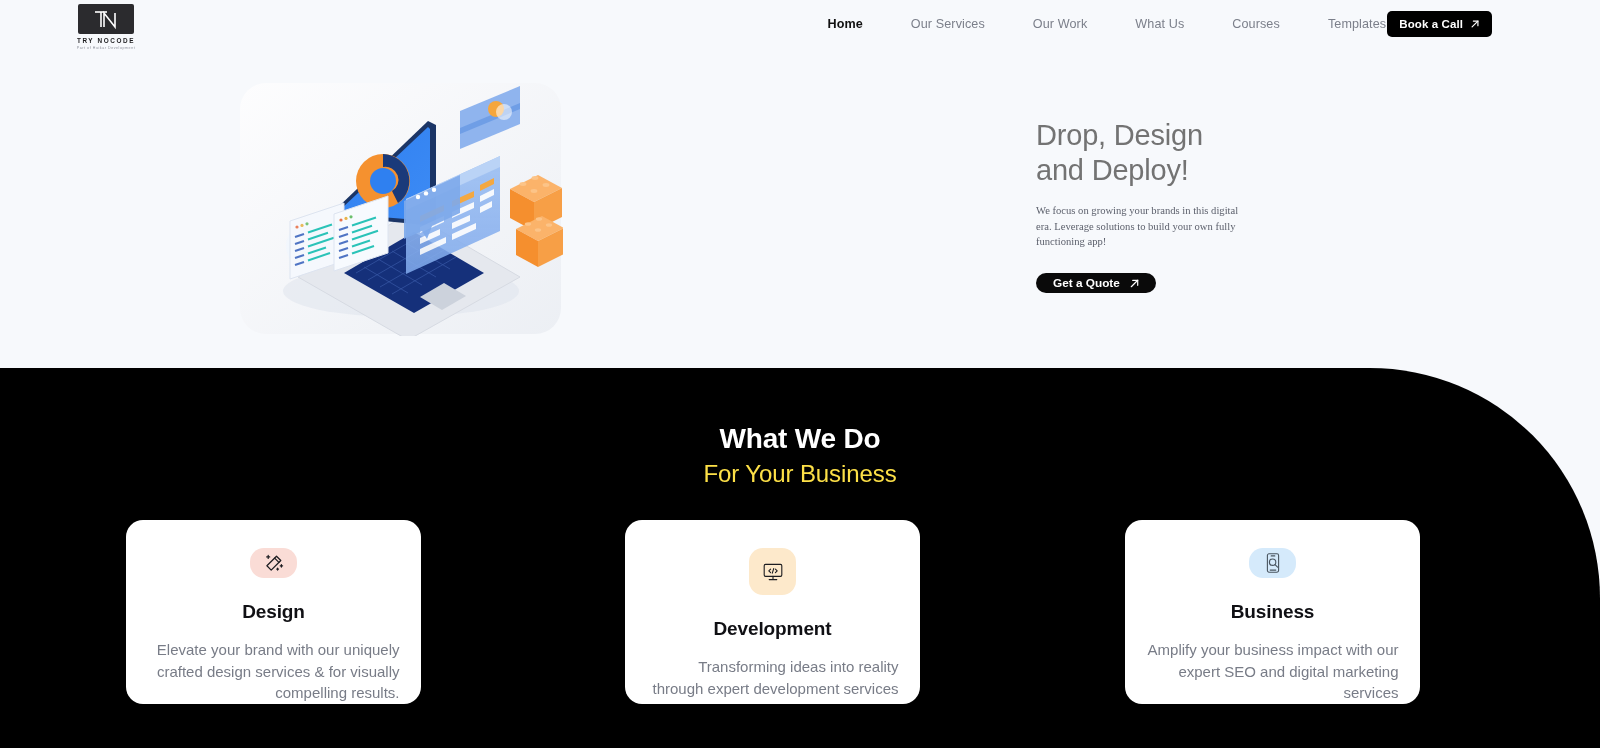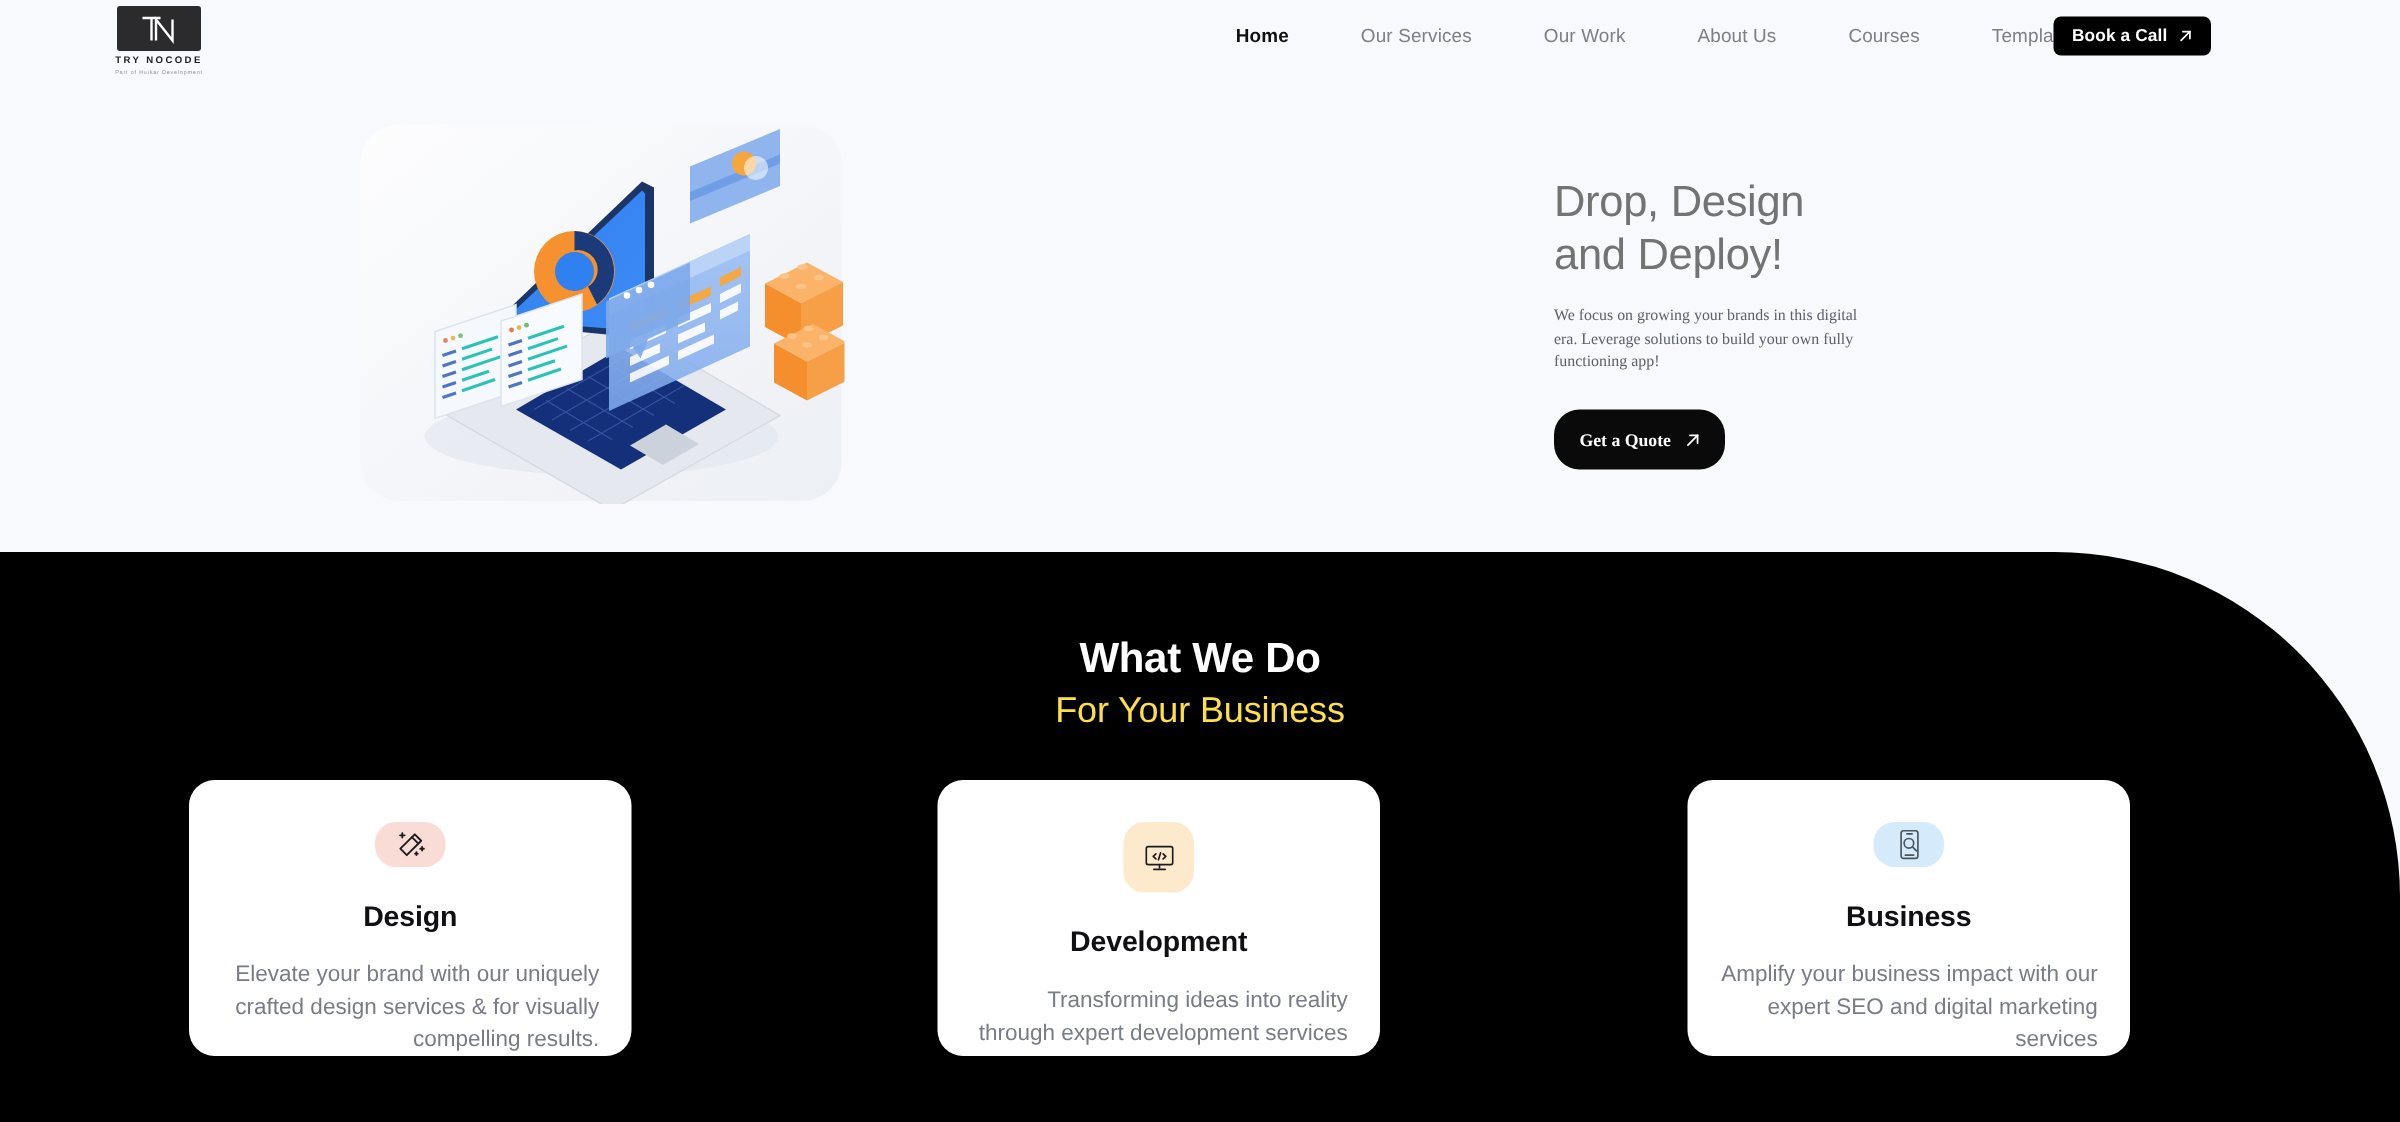--- a/index.html
+++ b/index.html
@@ -38,21 +38,21 @@
     position:absolute; right:108px; top:0; height:48px;
     display:flex; align-items:center; gap:12px;
   }
   .nav-link {
     font-size:12.6px; color:#7b7f8a; padding:0 18px; white-space:nowrap;
     text-decoration:none; cursor:pointer; letter-spacing:.1px;
   }
   .nav-link.active { color:#111; font-weight:700; }
 
   .book-btn {
-    position:absolute; right:18px; top:11px;
+    position:absolute; right:0; top:11px;
     background:#000; color:#fff; border:none; border-radius:5px;
     height:26px; padding:0 12px;
     font-size:11.5px; font-weight:700; font-family:inherit;
     display:flex; align-items:center; gap:7px; cursor:pointer;
     white-space:nowrap; letter-spacing:.1px;
   }
   .arrow-ne { display:inline-block; width:10px; height:10px; flex:none; }
 
   
   .hero { position:absolute; top:48px; left:0; width:1600px; height:320px; }
@@ -65,22 +65,22 @@
   .hero-title {
     font-size:29px; font-weight:400; color:#737373;
     line-height:1.19; letter-spacing:-.2px;
   }
   .hero-sub {
     margin-top:16px; font-size:10.6px; color:#5b5f6b;
     line-height:1.48; width:216px;font-family:Liberation Serif, serif;
   }
   .quote-btn {
     margin-top:23px; background:#0a0a0a; color:#fff; border:none;
-    border-radius:17px; height:40px; padding:0 17px;
-    font-size:11.8px; font-weight:600; font-family:Liberation Serif, serif;
+    border-radius:17px; height:20px; padding:0 17px;
+    font-size:11.8px; font-weight:600; font-family:Liberation Sans, sans-serif;
     display:inline-flex; align-items:center; gap:9px; cursor:pointer;
   }
 
   
   .dark {
     position:absolute; left:0; top:368px; width:1600px; height:380px;
     background:#000; border-top-right-radius:230px; overflow:hidden;
   }
   .wwd-title {
     position:absolute; top:55px; left:0; width:1600px; text-align:center;
@@ -135,21 +135,21 @@
         </svg>
       </div>
       <div class="logo-name">TRY NOCODE</div>
       <div class="logo-tag">Part of Huikar Development</div>
     </div>
 
     <nav class="nav">
       <a class="nav-link active">Home</a>
       <a class="nav-link">Our Services</a>
       <a class="nav-link">Our Work</a>
-      <a class="nav-link">About Us</a>
+      <a class="nav-link">What Us</a>
       <a class="nav-link">Courses</a>
       <a class="nav-link">Templates</a>
       <a class="nav-link">Design</a>
 
       <button class="book-btn">
         <span>Book a Call</span>
         <span class="arrow-ne">
           <svg width="10" height="10" viewBox="0 0 12 12">
             <g stroke="#ffffff" stroke-width="1.4" fill="none" stroke-linecap="round">
               <path d="M2.5 9.5 L9.5 2.5"></path>

